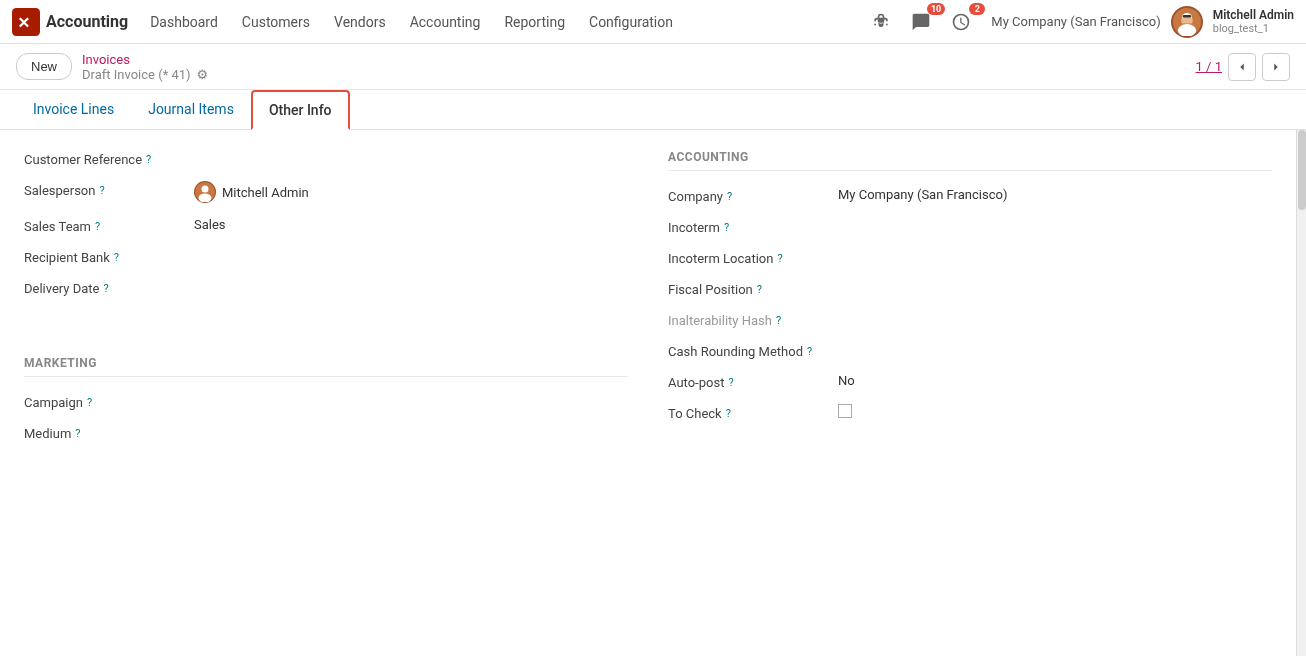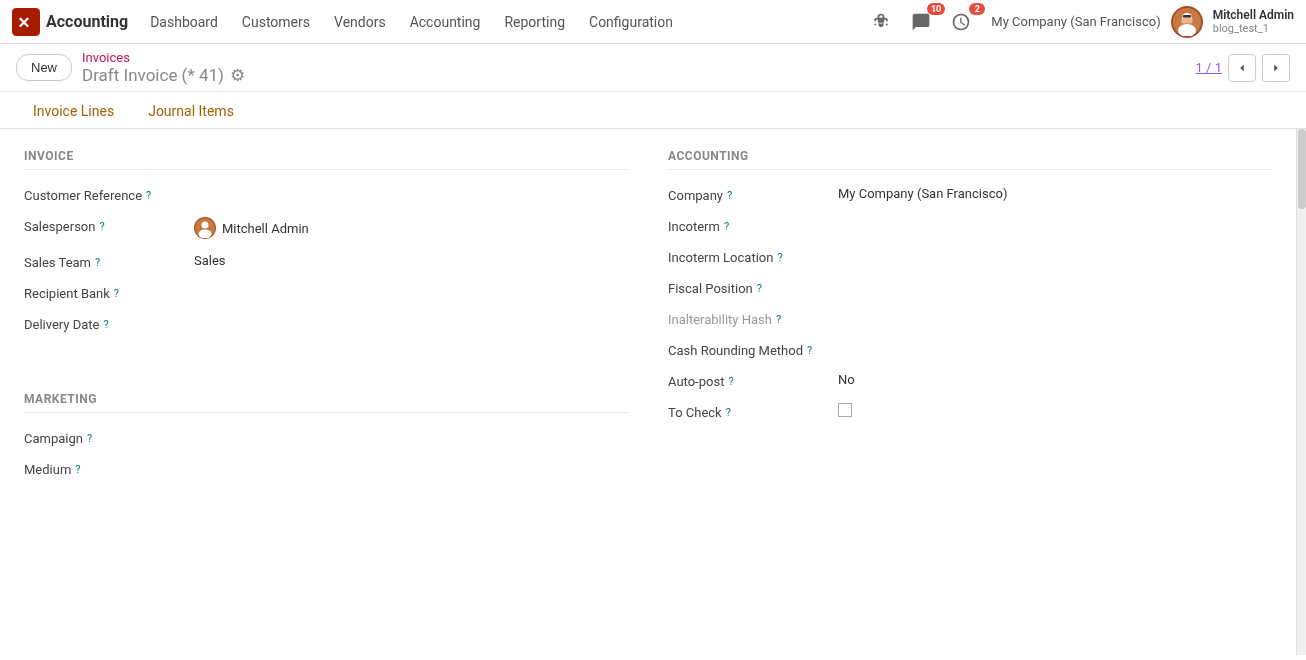--- a/index.html
+++ b/index.html
@@ -49,36 +49,36 @@
       padding: 6px 16px; background: #fff; border-bottom: 1px solid #e8e8e8;
       min-height: 46px;
     }
     .breadcrumb-left { display: flex; align-items: center; gap: 10px; }
     .btn-new {
       border: 1px solid #ccc; background: #fff; padding: 5px 14px;
       font-size: 13px; border-radius: 12px; cursor: pointer; color: #333;
     }
     .breadcrumb-links { display: flex; flex-direction: column; }
     .breadcrumb-top { font-size: 13px; color: #be185d; cursor: pointer; }
-    .breadcrumb-bottom { display: flex; gap: 6px; font-size: 17px; color: #888; }
+    .breadcrumb-bottom { display: flex; gap: 6px; font-size: 13px; color: #888; }
     .gear-btn { cursor: pointer; color: #888; }
-    .breadcrumb-right { display: flex; align-items: center; gap: 6px; font-size: 13px; color: #8b5cf6; text-decoration: underline; }
+    .breadcrumb-right { display: flex; align-items: center; gap: 6px; font-size: 13px; color: #be185d; text-decoration: underline; }
     .nav-arrow {
       width: 28px; height: 28px; border: 1px solid #ccc; border-radius: 4px;
       display: flex; align-items: center; justify-content: center; cursor: pointer;
       background: #fff;
     }
 
     
     .tabs-bar {
       display: flex; border-bottom: 1px solid #dee2e6; background: #fff;
       padding: 0 16px;
     }
     .tab {
-      padding: 10px 16px; font-size: 14px; color: #a16207; cursor: pointer;
+      padding: 10px 16px; font-size: 14px; color: #0369a1; cursor: pointer;
       border: 1px solid transparent; border-bottom: none; margin-bottom: -1px;
       border-radius: 4px 4px 0 0;
     }
     .tab.active {
       color: #333; font-weight: 500;
       border: 2px solid #e74c3c; border-bottom: 2px solid #fff; background: #fff;
     }
 
     
     .main-content {
@@ -209,28 +209,28 @@
       <svg width="14" height="14" viewBox="0 0 24 24" fill="#555">
           <path d="M9 18l6-6-6-6"></path>
         </svg>
     </div>
   </div>
 </div>
 
 <div class="tabs-bar">
   <div class="tab">Invoice Lines</div>
   <div class="tab">Journal Items</div>
+  <div class="tab active">Other Info</div>
 </div>
 
 <div class="main-content">
   <div class="content-area">
     <div class="two-col">
 
       <div class="col-half">
-        <div class="section-title">INVOICE</div>
 
         <div class="field-row">
           <div class="field-label">
             <span>Customer Reference</span>
             <span class="field-help">?</span>
           </div>
           <div class="field-value"></div>
         </div>
 
         <div class="field-row">

